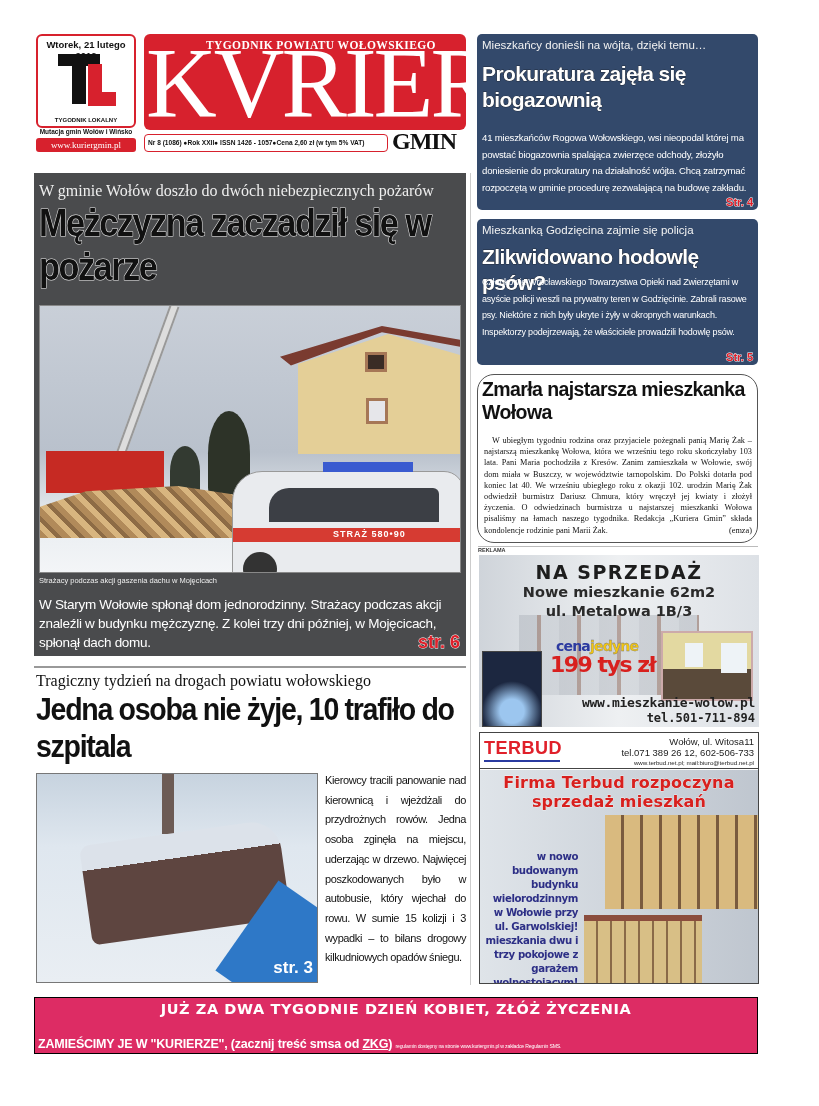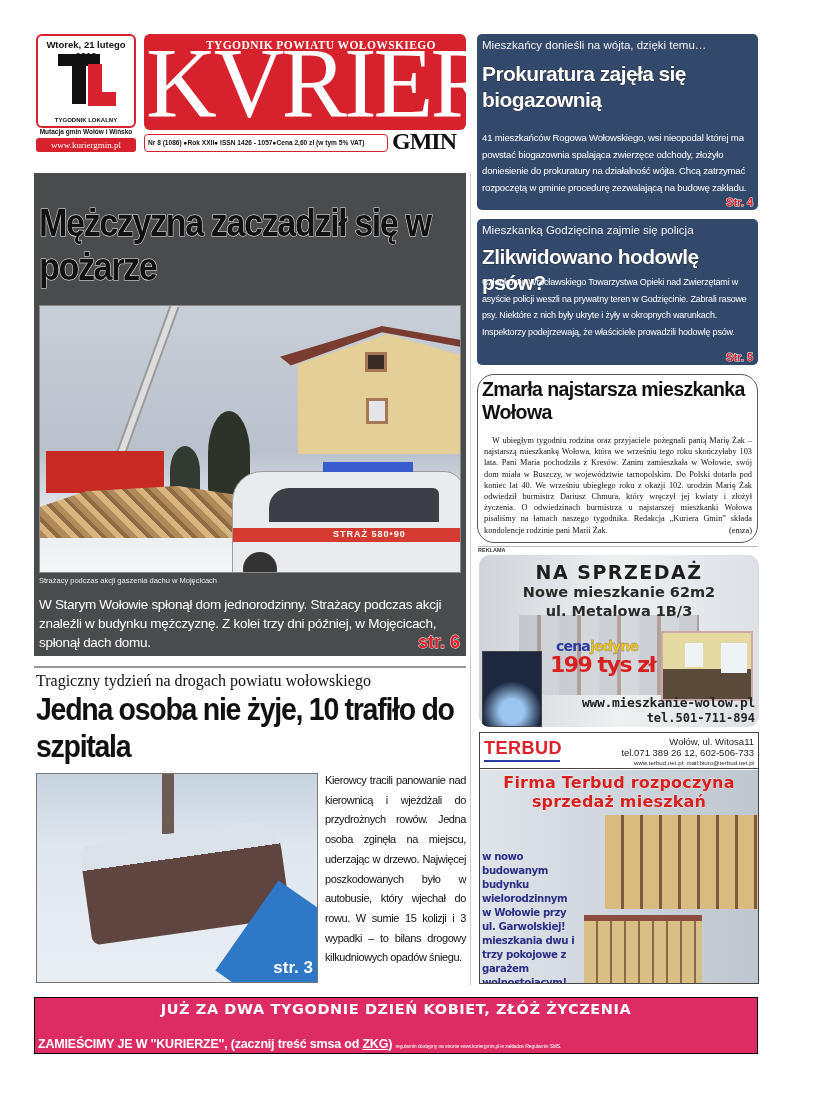--- a/index.html
+++ b/index.html
@@ -66,21 +66,21 @@
   
   #obit { position: absolute; left: 477px; top: 374px; width: 281px; height: 169px; border: 1px solid #555; border-radius: 17px; }
   #obit .headline { position: absolute; left: 4px; top: 3px; font: bold 19.5px "Liberation Sans", sans-serif; line-height: 23px; letter-spacing: -0.6px; }
   #obit .body { position: absolute; left: 6px; top: 60px; width: 268px; font: 8.3px "Liberation Serif", serif; line-height: 11.2px; text-align: justify; text-indent: 8px; }
   #obit .author { float: right; }
 
   #reklama { position: absolute; left: 478px; top: 547px; font: bold 5.5px "Liberation Sans", sans-serif; color: #333; }
   #reklamaLine { position: absolute; left: 478px; top: 546px; width: 280px; height: 1px; background: #bbb; }
 
   
-  #ad1 { position: absolute; left: 479px; top: 555px; width: 280px; height: 172px; background: linear-gradient(90deg, #cfd4da 0%, #eef0f2 50%, #dde1e6 100%); overflow: hidden; border-radius: 11px; }
+  #ad1 { position: absolute; left: 479px; top: 555px; width: 280px; height: 172px; background: linear-gradient(90deg, #cfd4da 0%, #eef0f2 50%, #dde1e6 100%); overflow: hidden; }
   #ad1 .bldg { position: absolute; left: 40px; top: 60px; width: 180px; height: 80px; background: repeating-linear-gradient(90deg, #b7bcc3 0 18px, #8e6e63 18px 22px, #c6cbd1 22px 40px); opacity: 0.6; }
   #ad1 .l1 { position: absolute; left: 0; right: 0; top: 6px; text-align: center; font: bold 19px "DejaVu Sans", sans-serif; color: #1d1d1d; letter-spacing: 1.5px; }
   #ad1 .l2 { position: absolute; left: 0; right: 0; top: 29px; text-align: center; font: bold 14.5px "DejaVu Sans", sans-serif; color: #2a2a2a; }
   #ad1 .l3 { position: absolute; left: 0; right: 0; top: 48px; text-align: center; font: bold 14.5px "DejaVu Sans", sans-serif; color: #2a2a2a; }
   #ad1 .shower { position: absolute; left: 3px; top: 96px; width: 60px; height: 76px; background: radial-gradient(circle at 50% 80%, #9cc6ef 0 12px, #1c2740 30px); border: 1px solid #444; }
   #ad1 .room { position: absolute; left: 182px; top: 76px; width: 92px; height: 70px; background: linear-gradient(#e3d9a1 0 55%, #5a4a3a 55% 100%); border: 2px solid #caa; }
   #ad1 .room::before { content: ""; position: absolute; left: 22px; top: 10px; width: 18px; height: 24px; background: #eef3f7; }
   #ad1 .room::after { content: ""; position: absolute; left: 58px; top: 10px; width: 26px; height: 30px; background: #eef3f7; }
   #ad1 .cena { position: absolute; left: 77px; top: 83px; font: bold 14px "DejaVu Sans", sans-serif; letter-spacing: -0.8px; }
   #ad1 .cena .c { color: #2c3aa0; }
@@ -96,21 +96,21 @@
   #ad2 .logoLine { position: absolute; left: 4px; top: 27px; width: 76px; height: 2px; background: #2a3aa0; }
   #ad2 .addr { position: absolute; right: 4px; top: 3px; font: 9.5px "Liberation Sans", sans-serif; color: #222; }
   #ad2 .tel { position: absolute; right: 4px; top: 14px; font: 9.5px "Liberation Sans", sans-serif; color: #222; }
   #ad2 .mail { position: absolute; right: 4px; top: 26px; font: 6.2px "Liberation Sans", sans-serif; color: #222; }
   #ad2 .bg { position: absolute; left: 0; top: 37px; width: 100%; height: 215px; background: linear-gradient(90deg, #dfe4e9, #bfc6cf); }
   #ad2 .title1, #ad2 .title2 { position: absolute; left: 0; right: 0; text-align: center; font: bold 16px "DejaVu Sans", sans-serif; color: #d8201e; -webkit-text-stroke: 0.4px #fff; paint-order: stroke; letter-spacing: 0.2px; }
   #ad2 .title1 { top: 40px; }
   #ad2 .title2 { top: 59px; }
   #ad2 .b1 { position: absolute; left: 125px; top: 82px; width: 158px; height: 94px; background: repeating-linear-gradient(90deg, #d9ba7f 0 16px, #7a5b3e 16px 19px); }
   #ad2 .b2 { position: absolute; left: 104px; top: 182px; width: 118px; height: 68px; background: repeating-linear-gradient(90deg, #d8bf86 0 12px, #8a6a48 12px 14px); border-top: 6px solid #8b4d3d; }
-  #ad2 .promo { position: absolute; left: 2px; top: 117px; width: 96px; text-align: left; font: bold 10.2px "DejaVu Sans", sans-serif; color: #2d2f86; line-height: 14px; letter-spacing: -0.4px; }
+  #ad2 .promo { position: absolute; left: 2px; top: 117px; width: 96px; text-align: right; font: bold 10.2px "DejaVu Sans", sans-serif; color: #2d2f86; line-height: 14px; letter-spacing: -0.4px; }
 
   
   #roadRule { position: absolute; left: 34px; top: 666px; width: 432px; height: 2px; background: #999; }
   #road .kicker { position: absolute; left: 36px; top: 672px; font: 16px "Liberation Serif", serif; white-space: nowrap; }
   #road .headline { position: absolute; left: 36px; top: 691px; font: bold 31px "Liberation Sans", sans-serif; line-height: 37px; letter-spacing: -1.4px; transform: scaleX(0.92); transform-origin: left top; width: 470px; }
   #carPhoto { position: absolute; left: 36px; top: 773px; width: 282px; height: 210px; background: linear-gradient(#c7d3df 0%, #dfe7ef 35%, #e9eef3 100%); border: 1px solid #777; overflow: hidden; }
   #carPhoto .wreck { position: absolute; left: 48px; top: 58px; width: 200px; height: 100px; background: linear-gradient(#dce2ea 0 25%, #5e4540 25% 100%); transform: rotate(-8deg); border-radius: 10px 30px 8px 8px; }
   #carPhoto .trunk { position: absolute; left: 125px; top: 0; width: 12px; height: 60px; background: #6c5b55; }
   #carPhoto .corner { position: absolute; right: -30px; bottom: -30px; width: 110px; height: 110px; background: #2e78c7; transform: rotate(35deg); }
   #carPhoto .str { position: absolute; right: 4px; bottom: 4px; color: #fff; font-size: 17px; -webkit-text-stroke: 0; }
@@ -145,20 +145,21 @@
 <div id="site">www.kuriergmin.pl</div>
 
 <div id="kurier">
   <div class="name">KVRIER</div>
   <div class="tag">TYGODNIK POWIATU WOŁOWSKIEGO</div>
 </div>
 <div id="issue">Nr 8 (1086) ●Rok XXII● ISSN 1426 - 1057●Cena 2,60 zł (w tym 5% VAT)</div>
 <div id="gmin">GMIN</div>
 
 <div id="fire">
+  <div class="kicker">W gminie Wołów doszło do dwóch niebezpiecznych pożarów</div>
   <div class="headline">Mężczyzna zaczadził się w pożarze</div>
   <div id="firePhoto">
     <div class="ladder"></div>
     <div class="tree2"></div>
     <div class="truck"></div>
     <div class="house"></div>
       <div class="roof"></div>
     <div class="win1"></div>
       <div class="win2"></div>
     <div class="tree1"></div>

